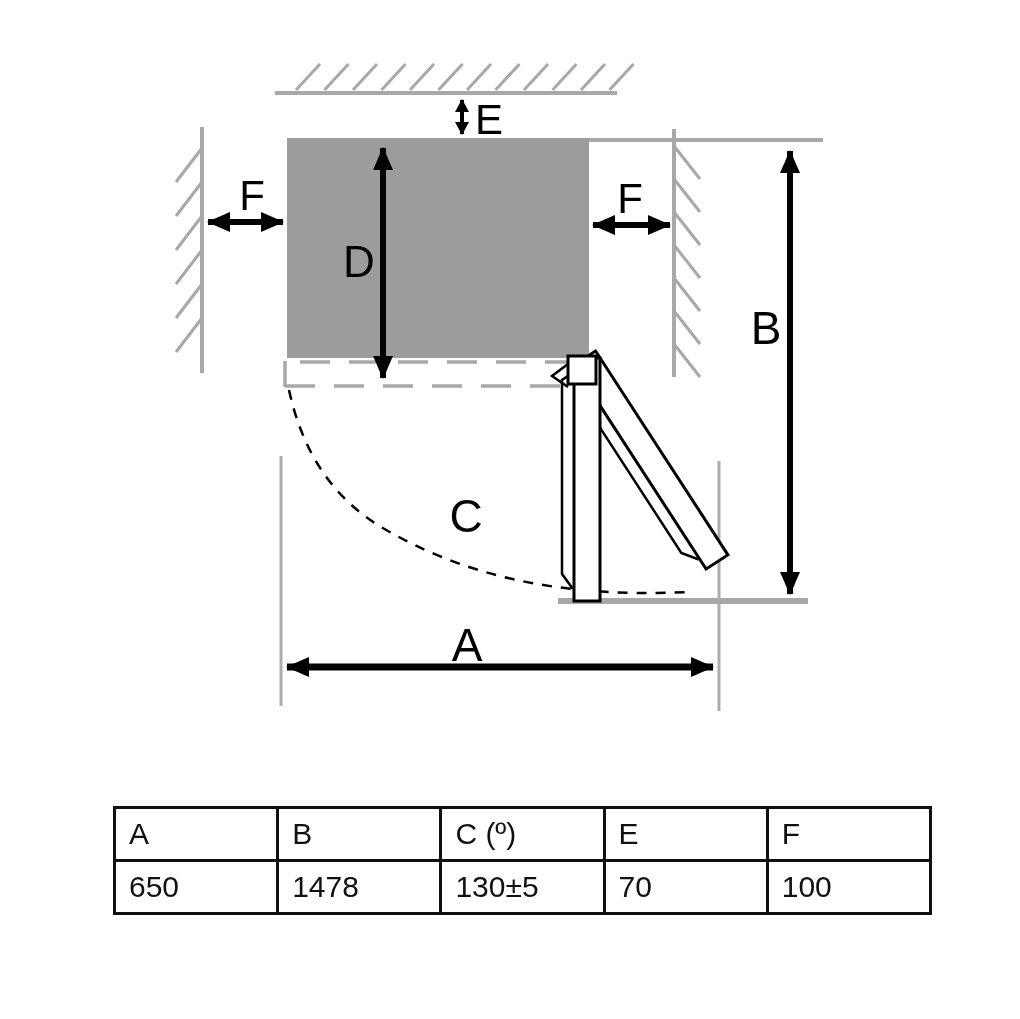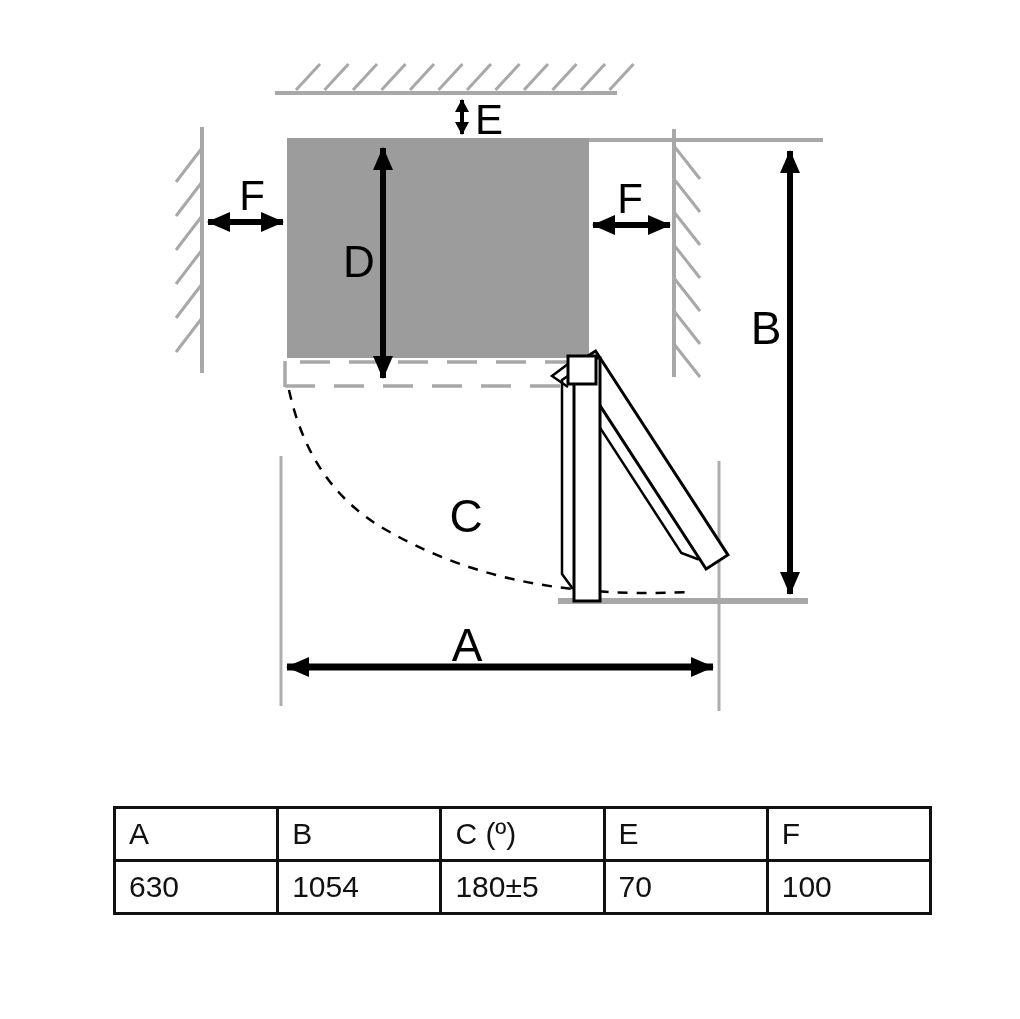--- a/index.html
+++ b/index.html
@@ -129,21 +129,21 @@
   <table id="spec-table">
     <tbody>
         <tr class="hdr">
       <td>A</td>
       <td>B</td>
       <td>C (º)</td>
       <td>E</td>
       <td>F</td>
     </tr>
     <tr class="val">
-      <td>630</td>
-      <td>1054</td>
-      <td>180±5</td>
+      <td>650</td>
+      <td>1478</td>
+      <td>130±5</td>
       <td>70</td>
       <td>100</td>
     </tr>
   </tbody>
     </table>
 </div>
 
 </body></html>

